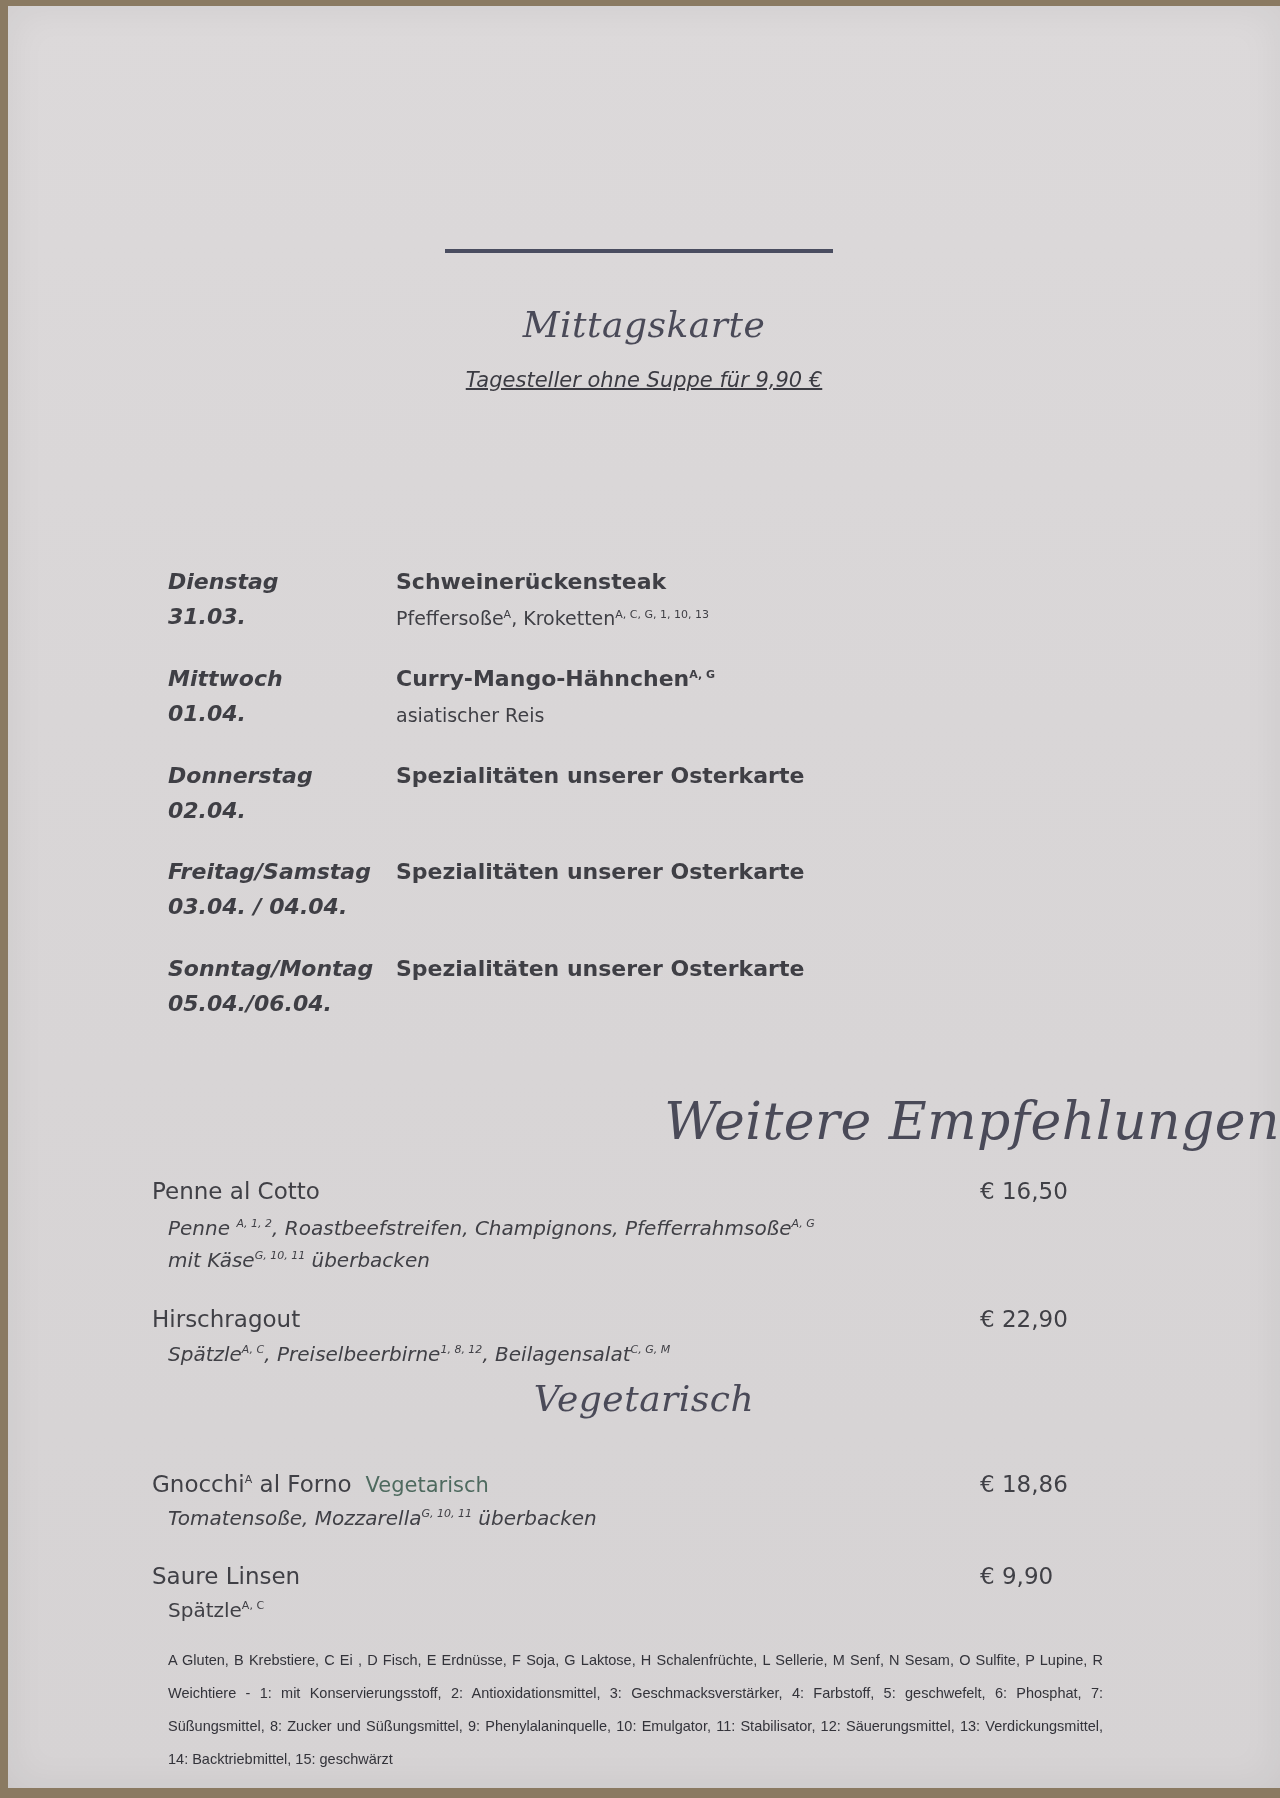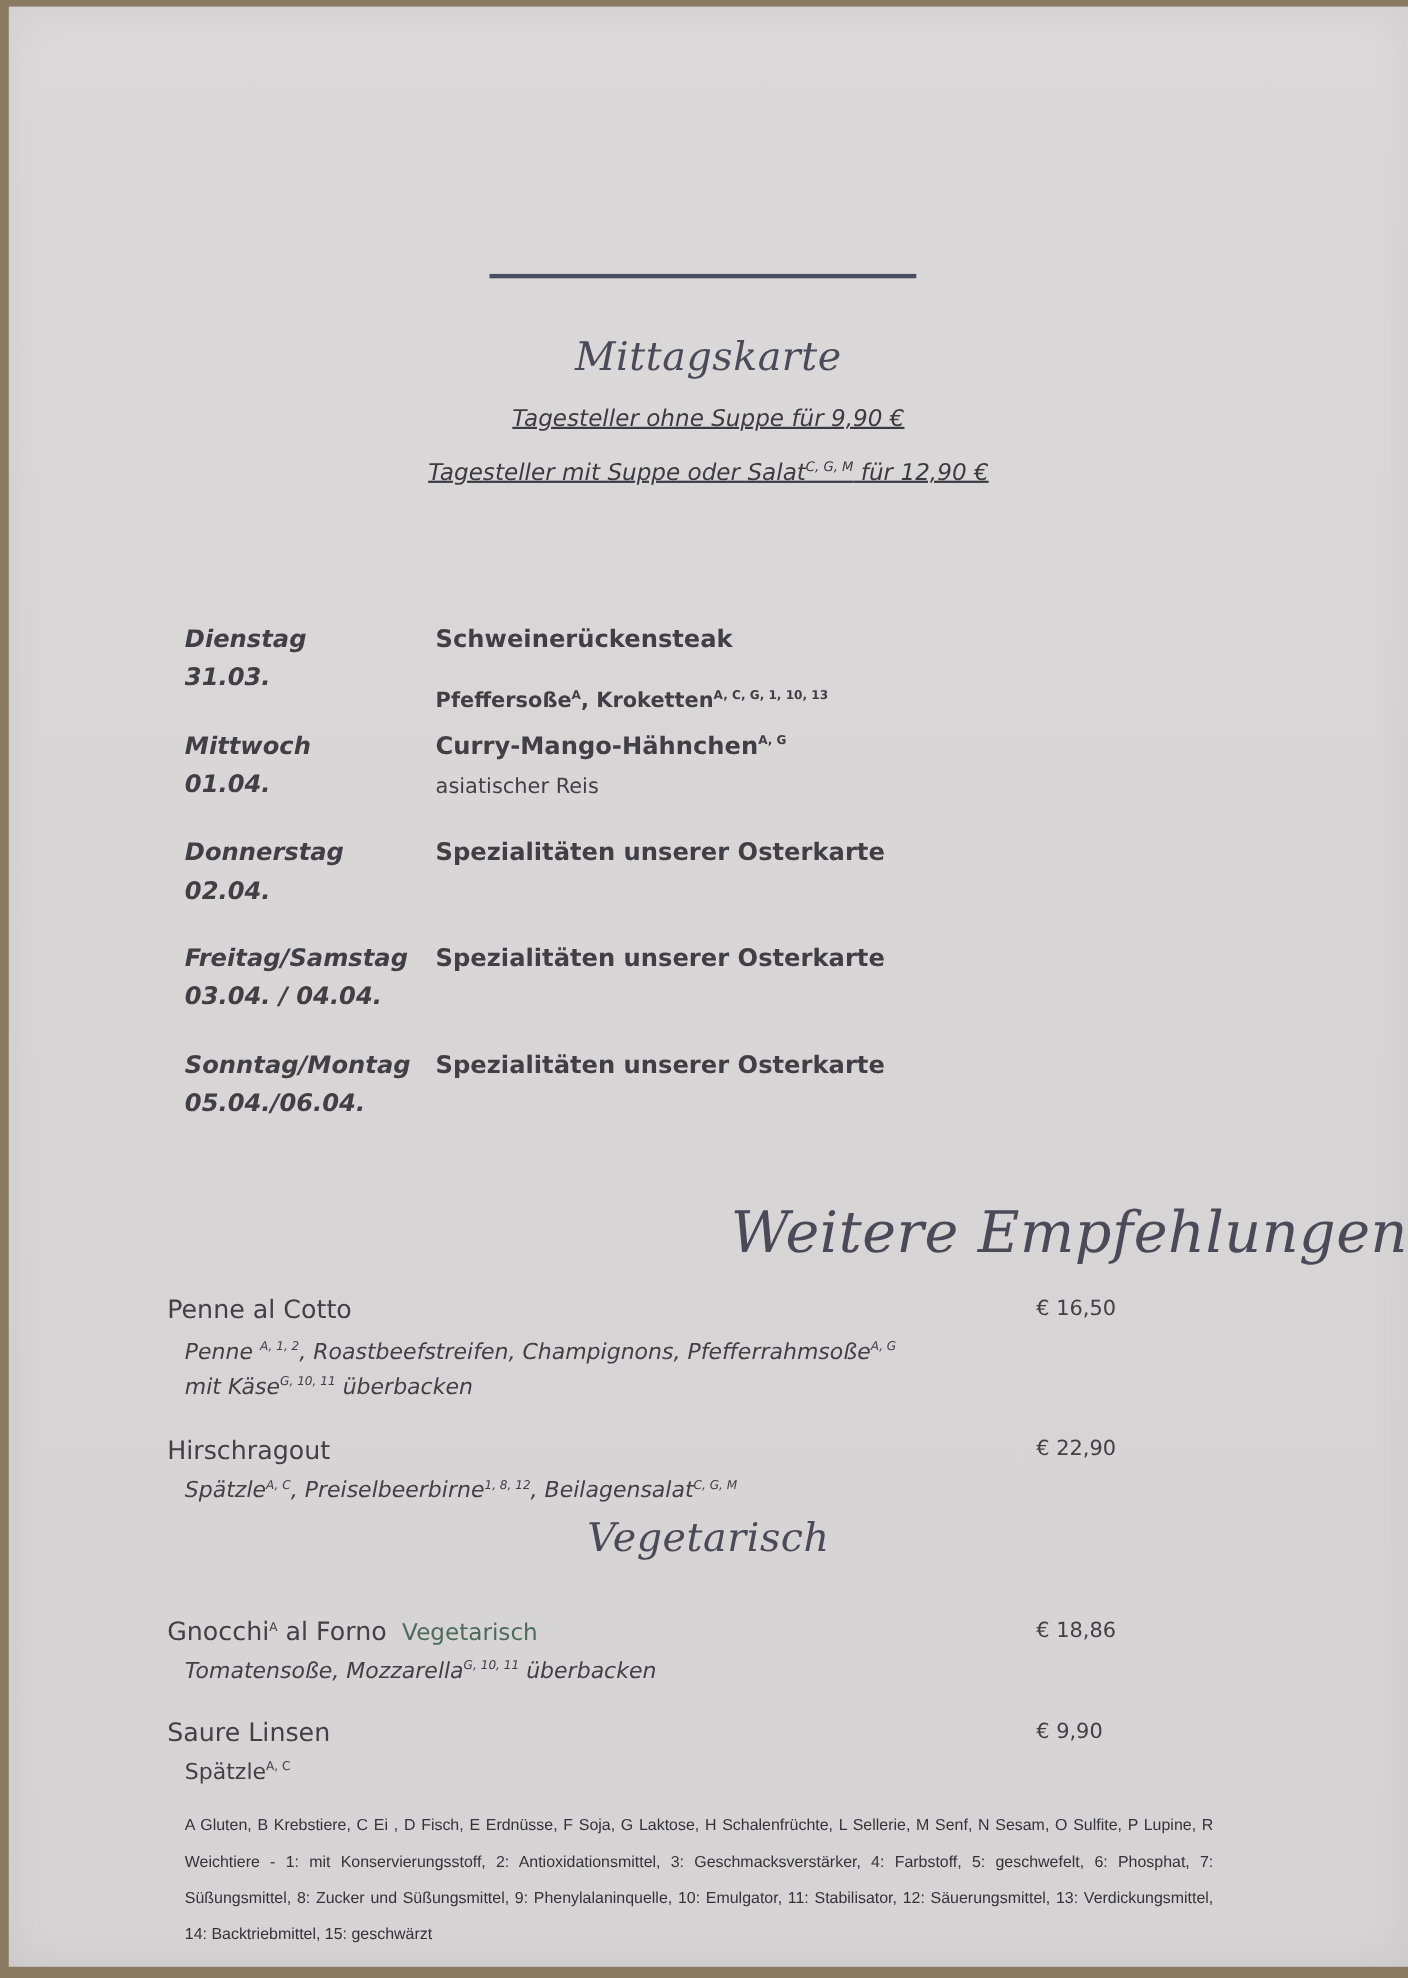--- a/index.html
+++ b/index.html
@@ -51,22 +51,22 @@
     }
     .rec-desc {
       font-family: "DejaVu Sans", sans-serif; font-style: italic;
       font-size: 20px; color: #404046; left: 160px;
     }
     .rec-plain {
       font-family: "DejaVu Sans", sans-serif;
       font-size: 20px; color: #404046; left: 160px;
     }
     .price {
-      font-family: "DejaVu Sans", sans-serif; font-size: 19px;
-      color: #404046; left: 934px;
+      font-family: "DejaVu Sans", sans-serif; font-size: 23px;
+      color: #404046; left: 972px;
     }
     .veg-tag {
       font-family: "DejaVu Sans", sans-serif; font-size: 21px;
       color: #4e6a5f; margin-left: 14px;
     }
     .legend {
       font-family: "Liberation Sans", sans-serif; font-size: 14.5px;
       color: #33333a; left: 160px; width: 935px; line-height: 33px;
       text-align: justify;
     }
@@ -74,27 +74,26 @@
 </head>
 <body>
 
 <div class="paper">
 
   <div class="abs title-rule"></div>
 
   <div class="abs script subtitle">Mittagskarte</div>
 
   <div class="abs notice" style="top:362px;">Tagesteller ohne Suppe für 9,90 €</div>
-  <div class="abs notice" style="top:411px;"><span>Tagesteller mit Suppe oder Salat</span><sup>C, G, M</sup><span> für 12,90 €</span></div>
 
   <div>
     <div class="abs day-label" style="top:563px;">Dienstag</div>
     <div class="abs day-date" style="top:598px;">31.03.</div>
     <div class="abs dish-main" style="top:563px;">Schweinerückensteak</div>
-    <div class="abs dish-side" style="top:620px;font-weight:bold;"><span>Pfeffersoße</span><sup>A</sup><span>, Kroketten</span><sup>A, C, G, 1, 10, 13</sup></div>
+    <div class="abs dish-side" style="top:601px;"><span>Pfeffersoße</span><sup>A</sup><span>, Kroketten</span><sup>A, C, G, 1, 10, 13</sup></div>
 
     <div class="abs day-label" style="top:660px;">Mittwoch</div>
     <div class="abs day-date" style="top:695px;">01.04.</div>
     <div class="abs dish-main" style="top:660px;"><span>Curry-Mango-Hähnchen</span><sup>A, G</sup></div>
     <div class="abs dish-side" style="top:698px;text-align:right;">asiatischer Reis</div>
 
     <div class="abs day-label" style="top:757px;">Donnerstag</div>
     <div class="abs day-date" style="top:792px;">02.04.</div>
     <div class="abs dish-main" style="top:757px;">Spezialitäten unserer Osterkarte</div>
 

